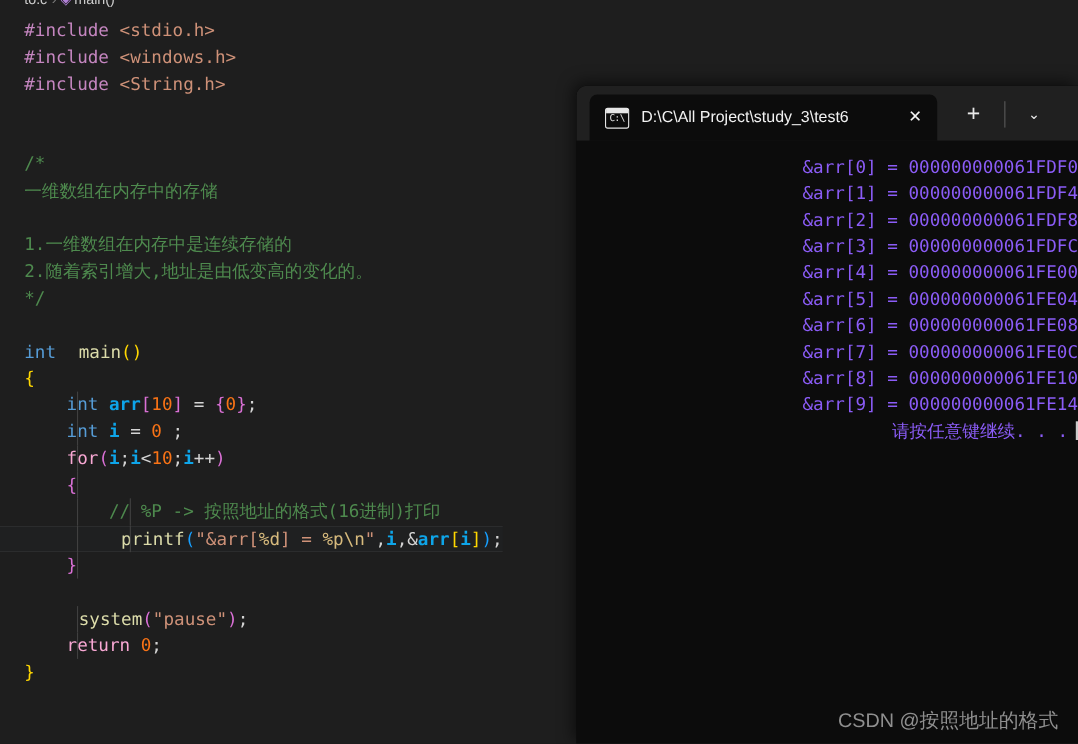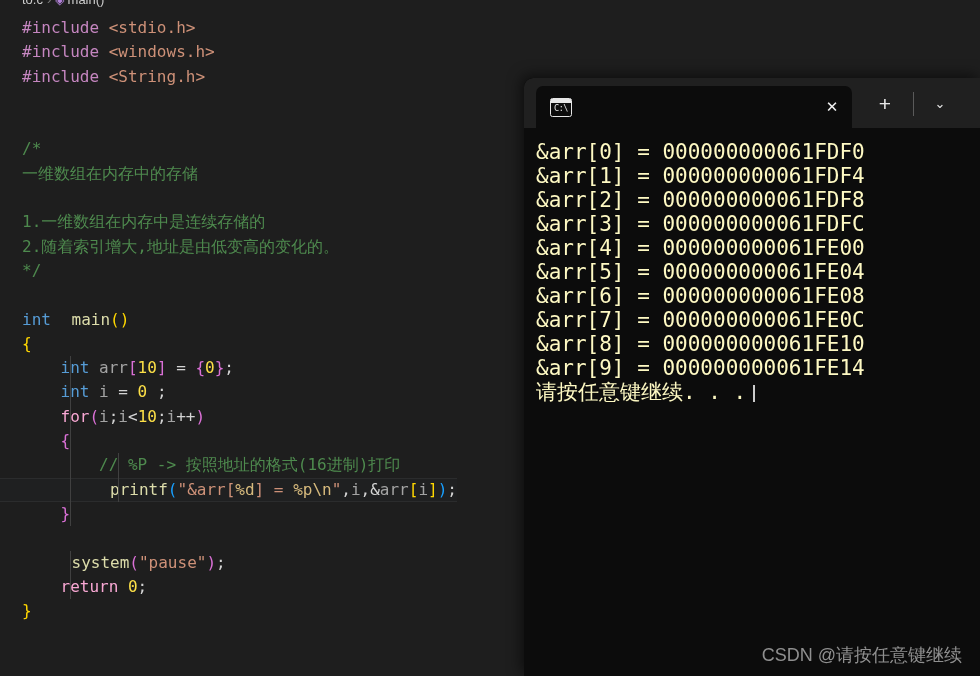--- a/index.html
+++ b/index.html
@@ -38,22 +38,22 @@
     position:absolute;top:0;width:1px;height:24.3px;background:#404040;
   }
   .g1{left:70px;}
   .g2{left:118px;}
 
   .kw{color:#569cd6;text-align:right;}        
   .ctl{color:#f9a8d4;}       
   .pp{color:#c586c0;}        
   .hdr{color:#ce9178;}       
   .fn{color:#dcdcaa;padding-left:11px;}        
-  .var{color:#a3a3a3;}       
-  .num{color:#fde047;}       
+  .var{color:#0ea5e9;font-weight:bold;}       
+  .num{color:#f97316;}       
   .str{color:#ce9178;}       
   .esc{color:#d7ba7d;}       
   .spec{color:#d7ba7d;}      
   .br-y{color:#ffd700;}      
   .br-p{color:#da70d6;}      
   .br-b{color:#179fff;}      
   .cm{color:#4e8a4e;}        
   .op{color:#d4d4d4;}
   .pun{color:#d4d4d4;}
 
@@ -110,22 +110,23 @@
     position:absolute;left:404px;top:16px;width:24px;height:20px;
     text-align:center;color:#e8e8e8;font-size:13px;line-height:20px;
     font-family:"Liberation Sans",sans-serif;
   }
 
   #term-body{
     position:absolute;left:0;top:50px;right:0;bottom:0;
     background:#0c0c0c;
     padding:12px 0 0 12px;
     font-family:"DejaVu Sans Mono","Liberation Mono",monospace;
-    font-size:21px;line-height:24px;color:#fef9c3;
+    font-size:16px;line-height:24px;color:#8b5cf6;
     white-space:pre;
+    text-align:right;
   }
   #cursor{
     display:inline-block;width:2px;height:17px;background:#cccccc;
     vertical-align:-3px;margin-left:7px;
   }
 
   #watermark{
     position:absolute;right:18px;bottom:9px;
     font-family:"Liberation Sans",sans-serif;
     font-size:18px;color:#8f8f8f;white-space:nowrap;
@@ -143,23 +144,24 @@
   <div id="code"><div class="ln"><span class="pp">#include</span><span class="op"> </span><span class="hdr">&lt;stdio.h&gt;</span></div><div class="ln"><span class="pp">#include</span><span class="op"> </span><span class="hdr">&lt;windows.h&gt;</span></div><div class="ln"><span class="pp">#include</span><span class="op"> </span><span class="hdr">&lt;String.h&gt;</span></div><div class="ln">&nbsp;</div><div class="ln">&nbsp;</div><div class="ln"><span class="cm">/*</span></div><div class="ln"><span class="cm">一维数组在内存中的存储</span></div><div class="ln">&nbsp;</div><div class="ln"><span class="cm">1.一维数组在内存中是连续存储的</span></div><div class="ln"><span class="cm">2.随着索引增大,地址是由低变高的变化的。</span></div><div class="ln"><span class="cm">*/</span></div><div class="ln">&nbsp;</div><div class="ln"><span class="kw">int</span><span class="op"> </span><span class="fn">main</span><span class="br-y">(</span><span class="br-y">)</span></div><div class="ln"><span class="br-y">{</span></div><div class="ln"><span class="guide g1"></span><span class="op">    </span><span class="kw">int</span><span class="var"> arr</span><span class="br-p">[</span><span class="num">10</span><span class="br-p">]</span><span class="op"> = </span><span class="br-p">{</span><span class="num">0</span><span class="br-p">}</span><span class="pun">;</span></div><div class="ln"><span class="guide g1"></span><span class="op">    </span><span class="kw">int</span><span class="var"> i</span><span class="op"> = </span><span class="num">0</span><span class="pun"> ;</span></div><div class="ln"><span class="guide g1"></span><span class="op">    </span><span class="ctl">for</span><span class="br-p">(</span><span class="var">i</span><span class="pun">;</span><span class="var">i</span><span class="op">&lt;</span><span class="num">10</span><span class="pun">;</span><span class="var">i</span><span class="op">++</span><span class="br-p">)</span></div><div class="ln"><span class="guide g1"></span><span class="op">    </span><span class="br-p">{</span></div><div class="ln"><span class="guide g1"></span><span class="guide g2"></span><span class="op">        </span><span class="cm">// %P -&gt; 按照地址的格式(16进制)打印</span></div><div class="ln hl"><span class="guide g1"></span><span class="guide g2"></span><span class="op">        </span><span class="fn">printf</span><span class="br-b">(</span><span class="str">"&amp;arr</span><span class="str">[</span><span class="spec">%d</span><span class="str">]</span><span class="str"> = </span><span class="spec">%p</span><span class="esc">\n</span><span class="str">"</span><span class="pun">,</span><span class="var">i</span><span class="pun">,&amp;</span><span class="var">arr</span><span class="br-y">[</span><span class="var">i</span><span class="br-y">]</span><span class="br-b">)</span><span class="pun">;</span></div><div class="ln"><span class="guide g1"></span><span class="op">    </span><span class="br-p">}</span></div><div class="ln">&nbsp;</div><div class="ln"><span class="guide g1"></span><span class="op">    </span><span class="fn">system</span><span class="br-p">(</span><span class="str">"pause"</span><span class="br-p">)</span><span class="pun">;</span></div><div class="ln"><span class="guide g1"></span><span class="op">    </span><span class="ctl">return</span><span class="op"> </span><span class="num">0</span><span class="pun">;</span></div><div class="ln"><span class="br-y">}</span></div></div>
 </div>
 
 <div id="terminal">
 
   <div id="titlebar">
     <div id="tab">
       <div id="tab-icon">
         <div id="tab-icon-text">C:\</div>
       </div>
+      <div id="tab-title">D:\C\All Project\study_3\test6</div>
       <div id="tab-close">✕</div>
     </div>
     <div id="newtab">+</div>
     <div id="tb-divider"></div>
     <div id="tb-chevron">⌄</div>
   </div>
 
   <div id="term-body"><div>&amp;arr[0] = 000000000061FDF0</div><div>&amp;arr[1] = 000000000061FDF4</div><div>&amp;arr[2] = 000000000061FDF8</div><div>&amp;arr[3] = 000000000061FDFC</div><div>&amp;arr[4] = 000000000061FE00</div><div>&amp;arr[5] = 000000000061FE04</div><div>&amp;arr[6] = 000000000061FE08</div><div>&amp;arr[7] = 000000000061FE0C</div><div>&amp;arr[8] = 000000000061FE10</div><div>&amp;arr[9] = 000000000061FE14</div><div><span>请按任意键继续. . .</span><span id="cursor"></span></div></div>
 </div>
 
-<div id="watermark">CSDN @请按任意键继续</div>
+<div id="watermark">CSDN @按照地址的格式</div>
 
 </body></html>

